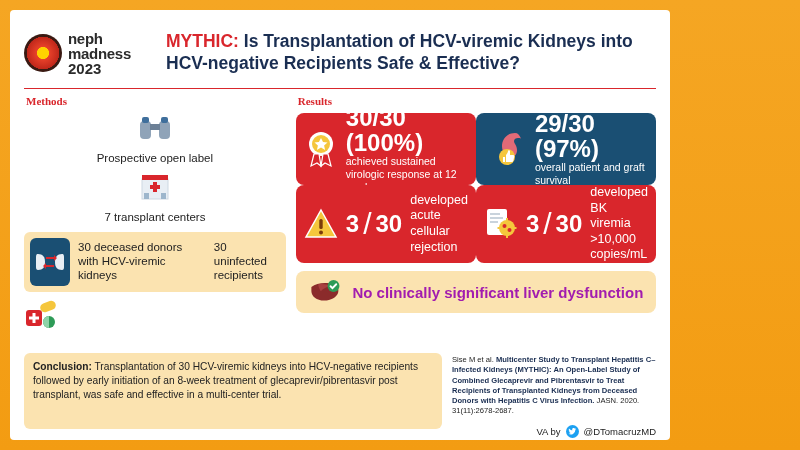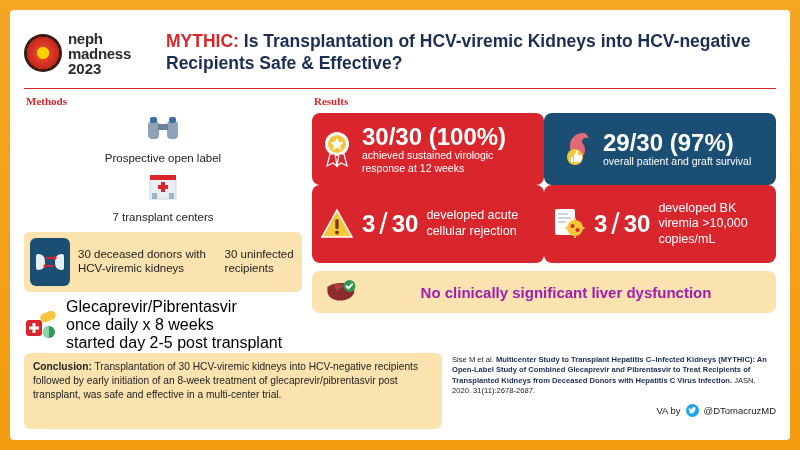--- a/index.html
+++ b/index.html
@@ -16,21 +16,21 @@
   .poster {
     position: relative;
     width: 800px;
     height: 450px;
     background: linear-gradient(180deg,#f5a623 0%, #f39c12 100%);
     box-sizing: border-box;
     padding: 10px;
   }
   .card {
     position: relative;
-    width: 780px;
+    width: 660px;
     height: 430px;
     background: #ffffff;
     border-radius: 4px;
     box-sizing: border-box;
     padding: 10px 14px;
   }
 
   
   .header {
     display: flex;
@@ -304,25 +304,20 @@
       <div class="pill-row">
         <div class="pill-icon">
           <svg width="34" height="34" viewBox="0 0 34 34">
             <rect x="2" y="12" width="16" height="16" rx="3" fill="#d9262c"></rect>
             <rect x="8.5" y="15" width="3" height="10" fill="#fff"></rect>
             <rect x="5" y="18.5" width="10" height="3" fill="#fff"></rect>
             <rect x="16" y="4" width="16" height="9" rx="4.5" fill="#f5c63c" transform="rotate(-20 24 8.5)"></rect>
             <circle cx="25" cy="24" r="6" fill="#2e9b57"></circle>
             <path d="M25 18a6 6 0 000 12z" fill="#8fd3a8"></path>
           </svg>
-        </div>
-        <div class="txt">
-          <div>Glecaprevir/Pibrentasvir</div>
-          <div>once daily x 8 weeks</div>
-          <div>started day 2-5 post transplant</div>
         </div>
       </div>
     </div>
 
     <div class="col-results">
       <div class="sec-title">Results</div>
 
       <div class="rgrid">
 
         <div class="rbox red">

